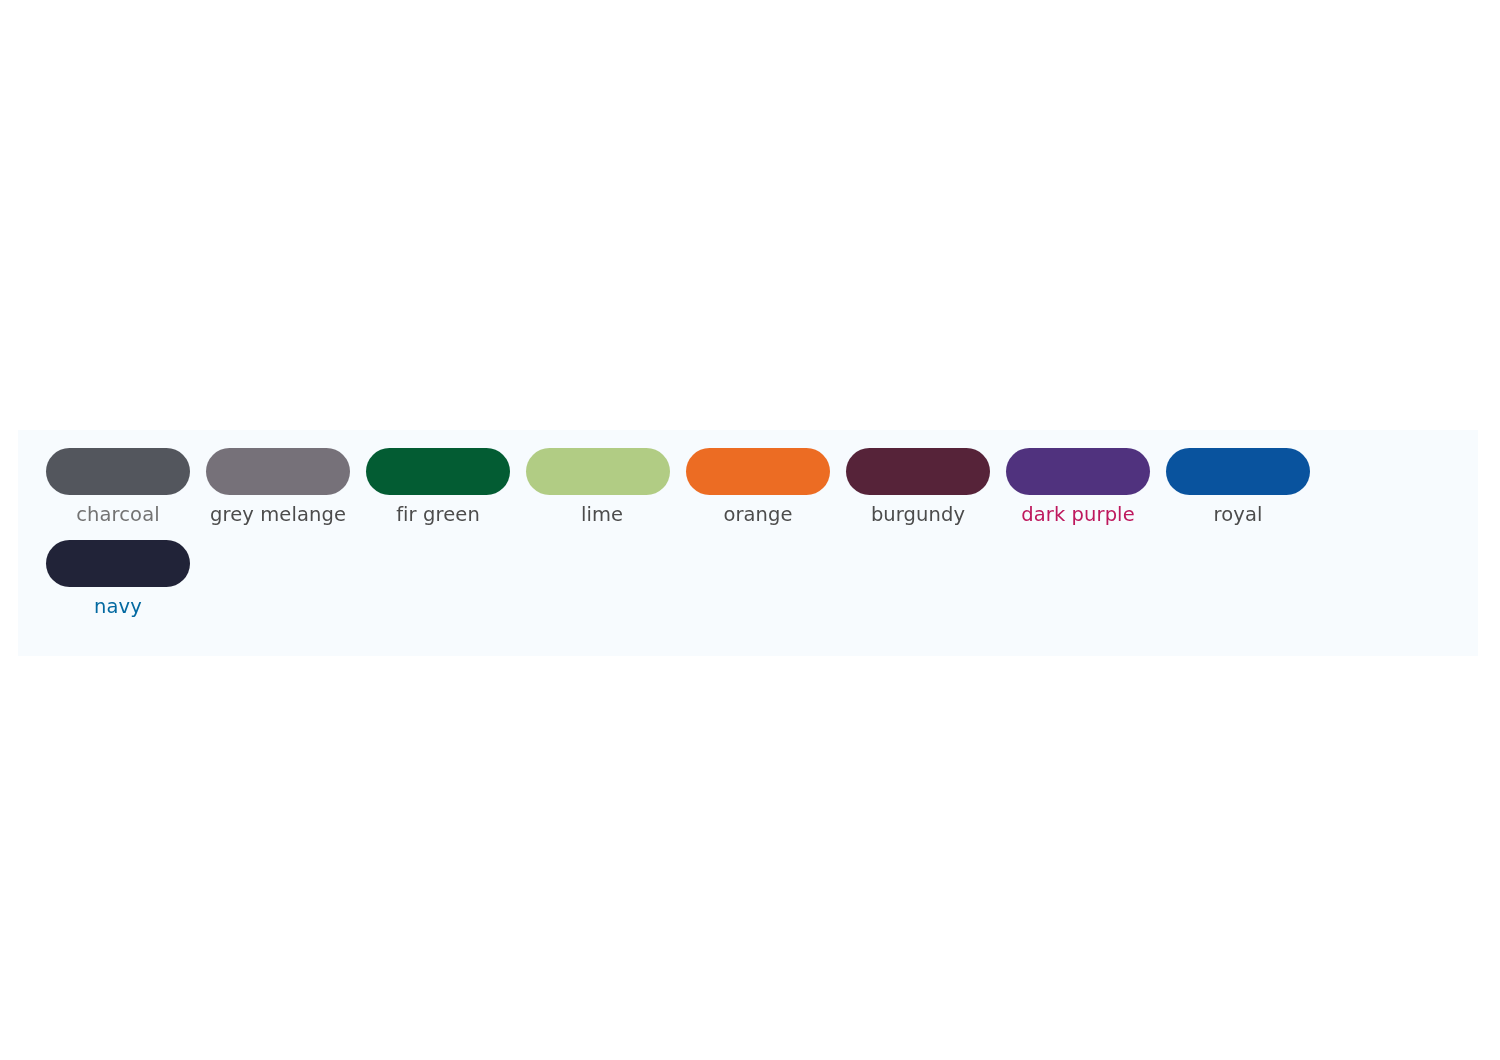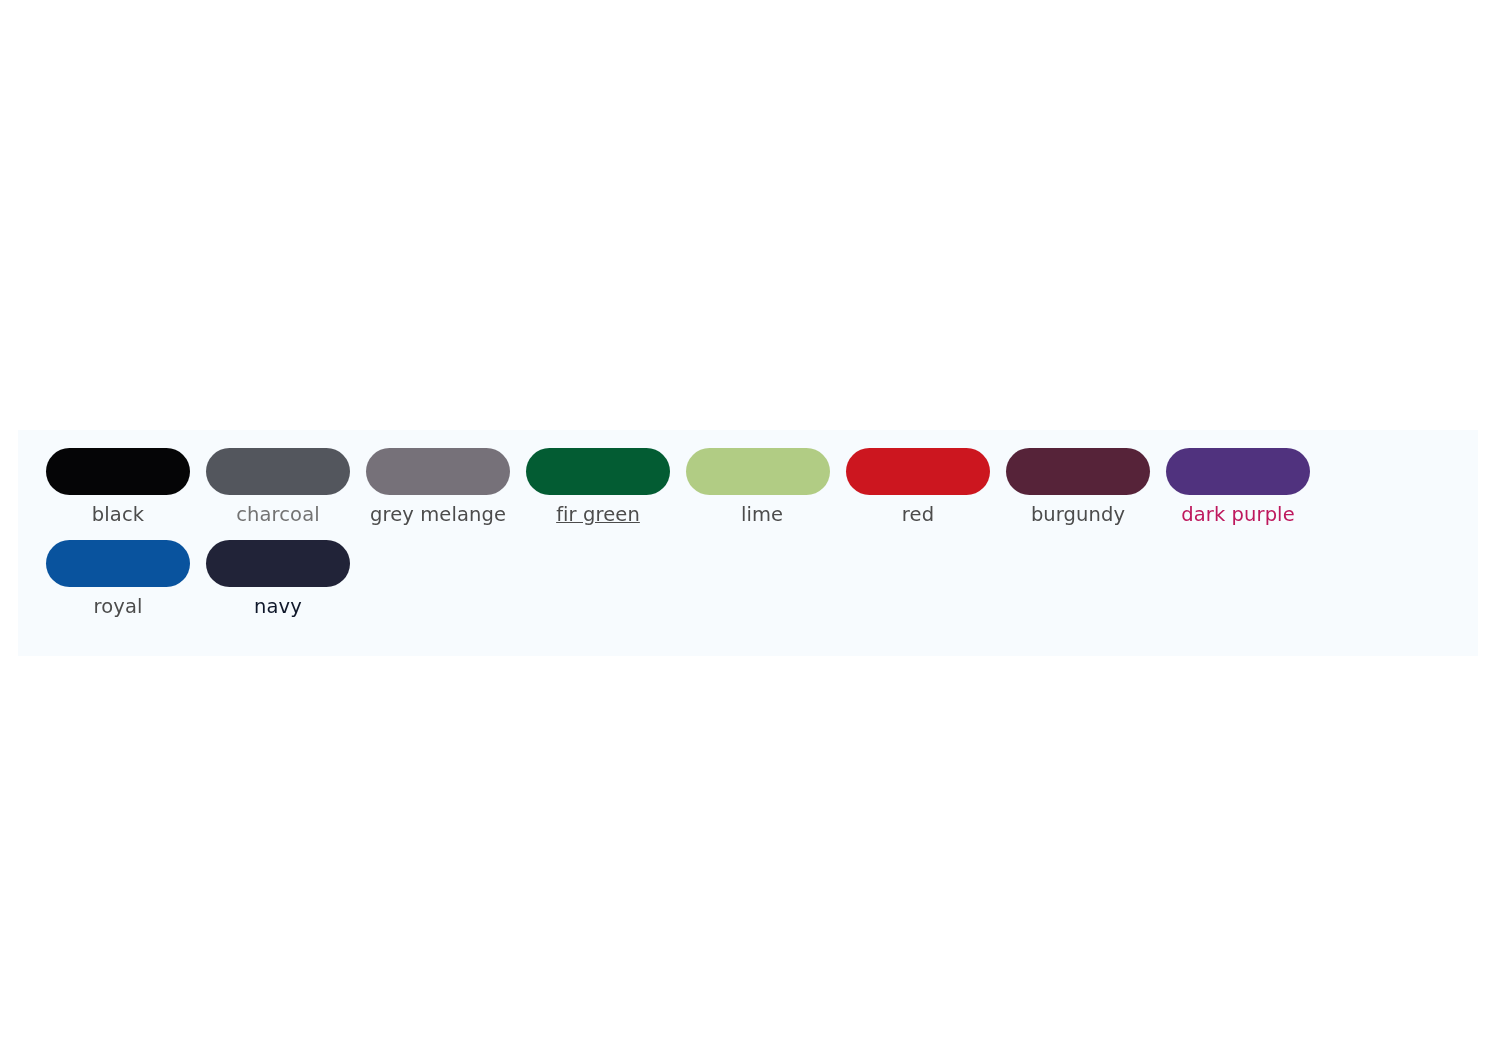--- a/index.html
+++ b/index.html
@@ -52,53 +52,49 @@
     max-width: 150px;
     word-wrap: break-word;
   }
 </style>
 </head>
 <body style="background: rgb(255, 255, 255);">
 
 <div id="color-picker-panel" style="background: rgb(247, 251, 254);">
   <div class="swatch-grid">
       <div class="swatch-item">
-        <div class="swatch-chip" style="background: rgb(5, 5, 6);"></div>
-        <div class="swatch-label" style="color: rgb(76, 76, 76);">black</div>
-      </div>
-      <div class="swatch-item">
         <div class="swatch-chip" style="background: rgb(83, 86, 93);"></div>
         <div class="swatch-label" style="color: #737373;">charcoal</div>
       </div>
       <div class="swatch-item">
         <div class="swatch-chip" style="background: rgb(118, 113, 121);"></div>
         <div class="swatch-label" style="color: rgb(76, 76, 76);">grey melange</div>
       </div>
       <div class="swatch-item">
         <div class="swatch-chip" style="background: rgb(3, 92, 51);"></div>
-        <div class="swatch-label" style="color: rgb(76, 76, 76); text-decoration: underline;">fir green</div>
+        <div class="swatch-label" style="color: rgb(76, 76, 76);">fir green</div>
       </div>
       <div class="swatch-item">
         <div class="swatch-chip" style="background: rgb(177, 204, 132);"></div>
         <div class="swatch-label" style="color: rgb(76, 76, 76); margin-left: 8px;">lime</div>
       </div>
       <div class="swatch-item">
-        <div class="swatch-chip" style="background: rgb(204, 22, 31);"></div>
-        <div class="swatch-label" style="color: rgb(76, 76, 76);">red</div>
+        <div class="swatch-chip" style="background: rgb(236, 108, 35);"></div>
+        <div class="swatch-label" style="color: rgb(76, 76, 76);">orange</div>
       </div>
       <div class="swatch-item">
         <div class="swatch-chip" style="background: rgb(86, 35, 57);"></div>
         <div class="swatch-label" style="color: rgb(76, 76, 76);">burgundy</div>
       </div>
       <div class="swatch-item">
         <div class="swatch-chip" style="background: rgb(80, 50, 126);"></div>
         <div class="swatch-label" style="color: #be185d;">dark purple</div>
       </div>
       <div class="swatch-item">
         <div class="swatch-chip" style="background: rgb(9, 83, 158);"></div>
         <div class="swatch-label" style="color: rgb(76, 76, 76);">royal</div>
       </div>
       <div class="swatch-item">
         <div class="swatch-chip" style="background: rgb(33, 35, 56);"></div>
-        <div class="swatch-label" style="color: #0f172a;">navy</div>
+        <div class="swatch-label" style="color: #0369a1;">navy</div>
       </div>
     </div>
 </div>
 
 </body></html>

